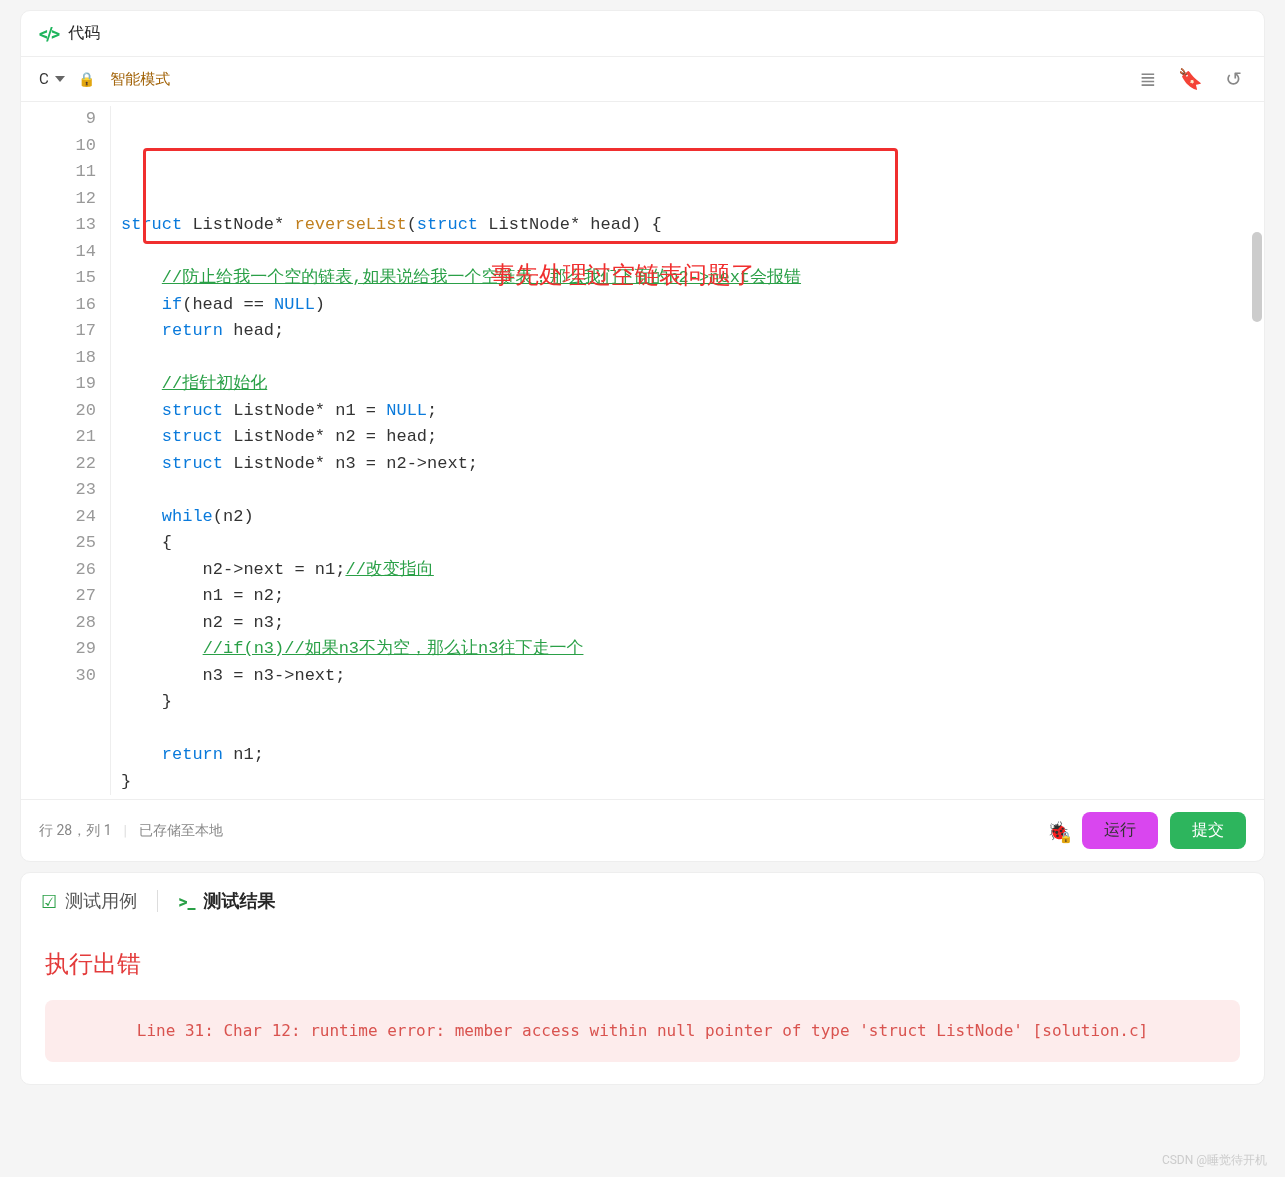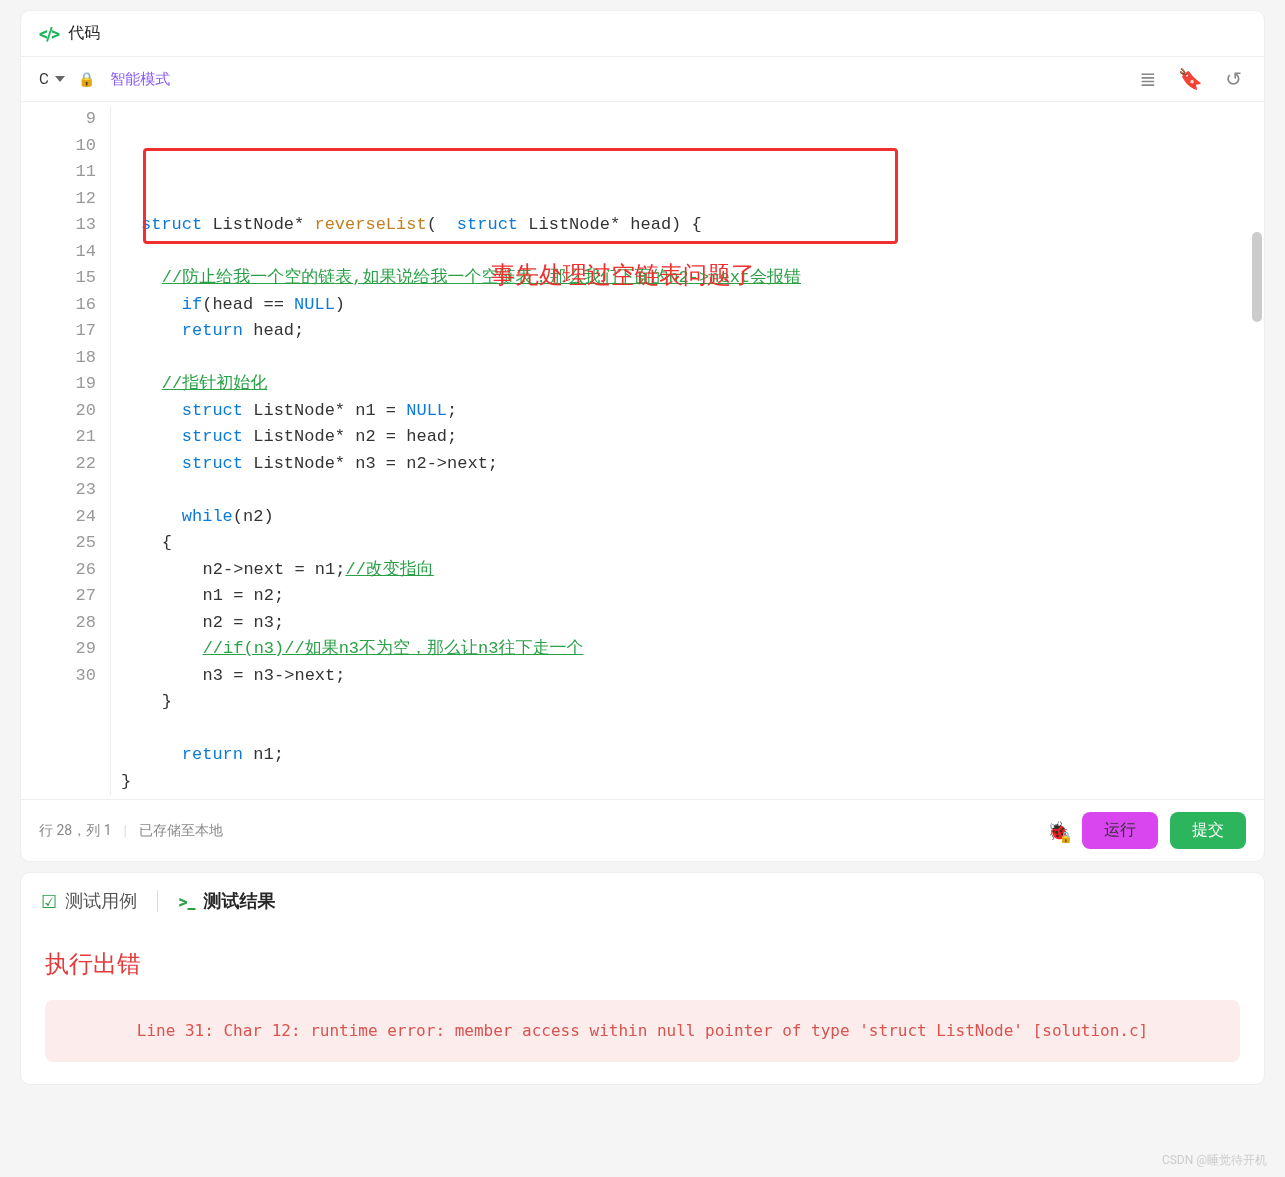--- a/index.html
+++ b/index.html
@@ -40,21 +40,21 @@
   color: #333;
   cursor: pointer;
 }
 .chevron-down {
   display: inline-block;
   border-left: 5px solid transparent;
   border-right: 5px solid transparent;
   border-top: 6px solid #666;
 }
 .lock-icon { color: #999; font-size: 14px; }
-.mode-text { color: #8b5cf6; font-size: 15px; }
+.mode-text { color: #a16207; font-size: 15px; }
 .toolbar-spacer { flex: 1; }
 .tb-icon { color: #888; font-size: 20px; cursor: pointer; padding: 0 4px; }
 .editor-wrap { position: relative; }
 .editor {
   display: flex;
   font-family: Menlo, Monaco, Consolas, "Courier New", monospace;
   font-size: 17px;
   line-height: 26.5px;
   background: #fff;
   padding: 4px 0;
@@ -81,21 +81,21 @@
   border: 3px solid #f02f2f;
   border-radius: 4px;
   pointer-events: none;
 }
 .red-annotation {
   position: absolute;
   color: #f02f2f;
   font-size: 24px;
   font-family: -apple-system, sans-serif;
 }
-.kw { color: #0a7adb; margin-left: 20px; }
+.kw { color: #0a7adb; }
 .fn { color: #c08020; }
 .comment { color: #2aa047; text-decoration: underline; }
 .pun { color: #333; }
 .id { color: #333; }
 .null-c { color: #0a7adb; }
 .status-bar {
   display: flex;
   align-items: center;
   padding: 12px 18px;
   border-top: 1px solid #eee;

